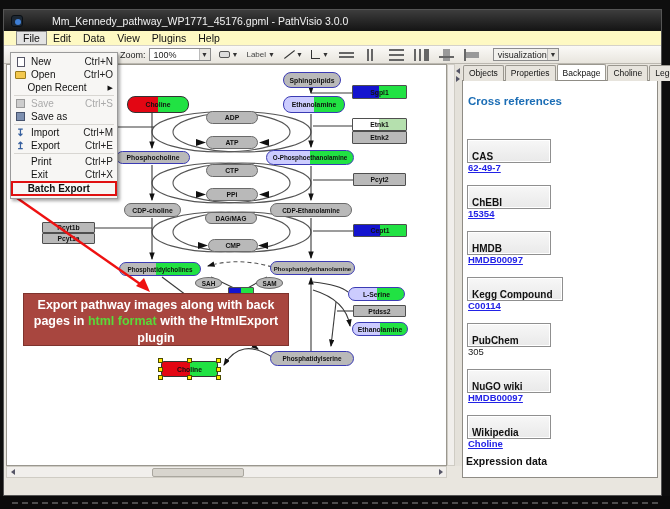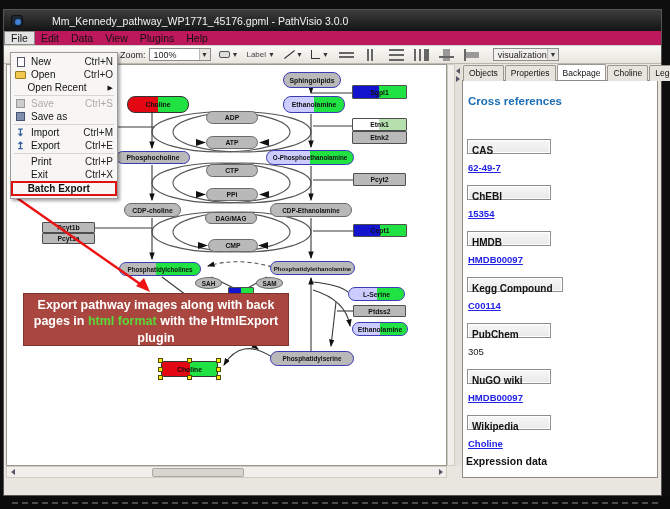--- a/index.html
+++ b/index.html
@@ -5,21 +5,21 @@
   html,body{margin:0;padding:0;background:#0b0b0b;}
   *{box-sizing:border-box;}
   .stage{position:relative;width:670px;height:509px;background:#0e0e0e;font-family:"Liberation Sans",sans-serif;overflow:hidden;}
   .window{position:absolute;left:3px;top:9px;width:659px;height:487px;background:#e9e6df;border:1px solid #555;}
   
   .titlebar{position:absolute;left:4px;top:10px;width:657px;height:21px;background:linear-gradient(180deg,#3d3d3d 0%,#262626 55%,#141414 100%);display:flex;align-items:center;padding-left:7px;gap:22px;}
   .appicon{width:12px;height:12px;border-radius:3px;background:#1c2733;border:1px solid #0a0f14;position:relative;}
   .appicon::after{content:"";position:absolute;left:3px;top:3px;width:6px;height:6px;border-radius:50%;background:#3f7fd6;}
   .titletext{color:#f2f2f2;font-size:10.5px;margin-left:7px;white-space:nowrap;}
   
-  .menubar{position:absolute;left:4px;top:31px;width:657px;height:15px;background:#be185d;border-bottom:1px solid #d5d2ca;display:flex;align-items:flex-start;font-size:10.5px;color:#111;}
+  .menubar{position:absolute;left:4px;top:31px;width:657px;height:15px;background:#fef9c3;border-bottom:1px solid #d5d2ca;display:flex;align-items:flex-start;font-size:10.5px;color:#111;padding-left:12px;}
   .mb{padding:0 6px;height:14px;line-height:14px;}
   .mb.open{background:#e3e3e3;border:1px solid #8a8a8a;line-height:12px;}
   
   .toolbar{position:absolute;left:4px;top:46px;width:657px;height:18px;background:linear-gradient(180deg,#fbfaf7,#e8e5de);border-bottom:1px solid #bbb8b0;display:flex;align-items:center;font-size:9px;color:#222;}
   .tlabel{margin-left:116px;font-size:9px;}
   .combo{height:13px;background:#fff;border:1px solid #8c8c8c;display:flex;align-items:center;font-size:9px;padding-left:4px;position:relative;}
   .combo .caret{margin-left:auto;width:11px;height:100%;background:#e8e6e0;border-left:1px solid #bbb;display:flex;align-items:center;justify-content:center;font-size:7px;color:#333;}
   .zoomcombo{width:62px;margin-left:3px;justify-content:flex-end;}
   .viscombo{width:66px;background:#f2f1ed;}
   .tbtn{height:14px;display:flex;align-items:center;margin-left:8px;color:#444;}
@@ -66,21 +66,21 @@
   .ic-port{font-size:10px;font-weight:bold;color:#37609f;line-height:10px;}
   
   .callout{position:absolute;left:23px;top:293px;width:266px;height:53px;background:#a8463f;border:1px solid #7e332d;z-index:10;color:#fff;font-weight:bold;font-size:12.5px;text-align:center;line-height:1.3;padding:3px 2px;}
   .callout .hl{color:#5ad839;}
   
   .sidebar{position:absolute;left:462px;top:80px;width:196px;height:398px;background:#fff;border:1px solid #8f8c85;}
   .tabs{position:absolute;left:463px;top:65px;height:16px;display:flex;font-size:8.5px;color:#111;z-index:5;}
   .tab{padding:2px 5px;background:#e7e4dd;border:1px solid #9a978f;border-bottom:none;border-radius:2px 2px 0 0;margin-right:1px;white-space:nowrap;}
   .tab.active{background:#fff;font-weight:normal;position:relative;top:-1px;padding-top:3px;}
   .sb-head{position:absolute;left:468px;font-size:11.5px;font-weight:bold;color:#1b6db5;}
-  .secbox{position:absolute;left:467px;height:15px;background:linear-gradient(180deg,#f7f7f7,#e9e9e9);border:1px solid #8f8f8f;box-shadow:inset 0 0 0 1px #fff;font-size:10px;font-weight:bold;color:#111;padding:5px 4px;white-space:nowrap;}
+  .secbox{position:absolute;left:467px;height:15px;background:linear-gradient(180deg,#f7f7f7,#e9e9e9);border:1px solid #8f8f8f;box-shadow:inset 0 0 0 1px #fff;font-size:10px;font-weight:bold;color:#111;padding:11px 4px;white-space:nowrap;}
   .secval{position:absolute;left:468px;font-size:9.5px;font-weight:bold;color:#2222e6;text-decoration:underline;white-space:nowrap;}
   .secval.plain{color:#222;font-weight:normal;text-decoration:none;}
   .sb-foot{position:absolute;left:466px;font-size:10.5px;font-weight:bold;color:#111;}
   
   .hscroll{position:absolute;left:6px;top:466px;width:441px;height:12px;background:#f1efec;border:1px solid #cfccc4;display:flex;align-items:center;}
   .harrow{width:11px;height:10px;display:flex;align-items:center;justify-content:center;}
   .hthumb{position:absolute;left:145px;top:1px;width:92px;height:9px;background:#d8d5ce;border:1px solid #aaa79f;border-radius:2px;}
   .statusbar{position:absolute;left:4px;top:479px;width:657px;height:16px;background:#f0efec;border-top:1px solid #c4c1b9;display:flex;align-items:center;font-size:9.5px;color:#111;padding-left:5px;white-space:nowrap;}
   .bottomband{position:absolute;left:0;top:496px;width:670px;height:13px;background:#0b0b0b;}
   .bottomdash{position:absolute;left:12px;top:502px;width:646px;border-top:2px dashed #4c4c4c;}

